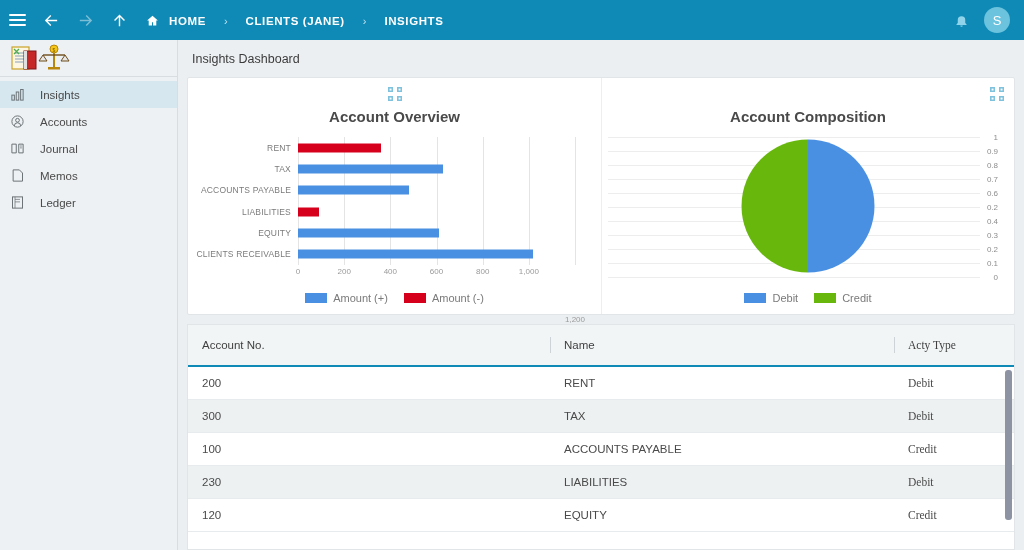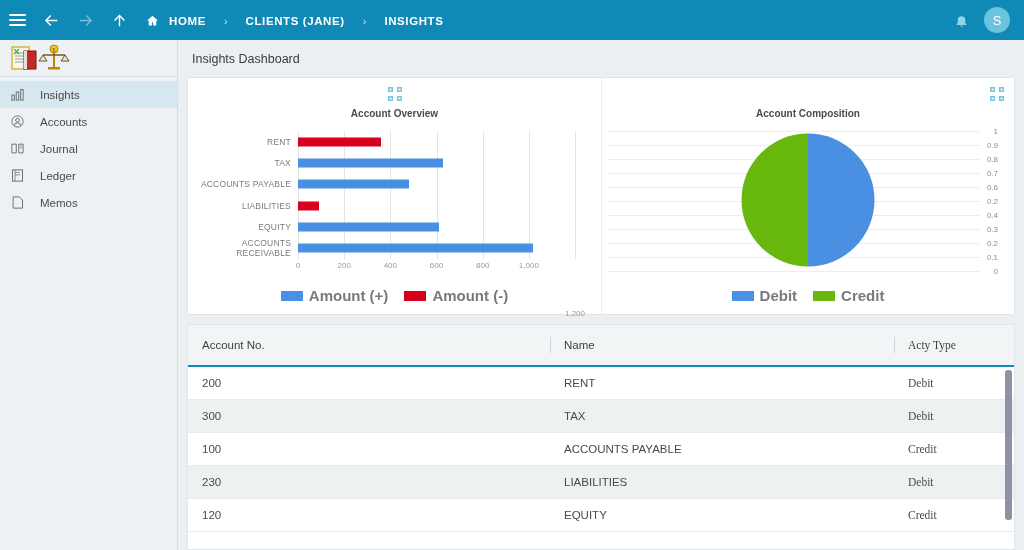--- a/index.html
+++ b/index.html
@@ -74,30 +74,30 @@
     background: #ffffff; border: 1px solid #e2e5e7; border-radius: 2px;
     height: 238px; display: flex; position: relative;
   }
   .chart-pane { flex: 1 1 50%; position: relative; min-width: 0; }
   .chart-pane + .chart-pane { border-left: 1px solid #eceff1; }
   .expand-ico {
     position: absolute; top: 9px; left: 50%; transform: translateX(-50%);
     width: 14px; height: 14px;
   }
   .chart-title {
-    text-align: center; font-size: 10px; font-weight: bold; color: #4a4a4a;
+    text-align: center; font-size: 15px; font-weight: bold; color: #4a4a4a;
     margin-top: 30px;
   }
   .legend {
     position: absolute; bottom: 10px; left: 0; right: 0;
     display: flex; justify-content: center; gap: 16px; align-items: center;
   }
   .legend-item { display: flex; align-items: center; gap: 6px; }
   .legend-swatch { width: 22px; height: 10px; display: block; }
-  .legend-label { font-size: 15px; color: #7a7a7a; font-weight: bold; }
+  .legend-label { font-size: 11px; color: #7a7a7a; }
 
   
   .bar-chart { position: relative; margin: 12px 26px 0 0; height: 128px; }
   .bc-rows { display: flex; flex-direction: column; height: 100%; }
   .bc-row { flex: 1; display: flex; align-items: center; position: relative; }
   .bc-label {
     width: 110px; flex: 0 0 110px; text-align: right; padding-right: 7px;
     font-size: 8.5px; color: #7b7b7b; letter-spacing: .2px;
   }
   .bc-track { flex: 1; position: relative; height: 100%; }
@@ -260,34 +260,34 @@
               <path d="M3 5h7v14H3zM14 5h7v14h-7z" fill="none" stroke="#6c7478" stroke-width="1.6"></path>
               <path d="M16 8h3M16 11h3" stroke="#6c7478" stroke-width="1.2"></path>
             </svg>
           </span>
           <span class="nav-label">Journal</span>
         </div>
 
         <div class="nav-item">
           <span class="nav-ico">
             <svg width="15" height="15" viewBox="0 0 24 24">
+              <path d="M5 3h10l5 5v13H5z" fill="none" stroke="#6c7478" stroke-width="1.6"></path>
+            </svg>
+          </span>
+          <span class="nav-label">Memos</span>
+        </div>
+
+        <div class="nav-item">
+          <span class="nav-ico">
+            <svg width="15" height="15" viewBox="0 0 24 24">
               <rect x="4" y="3" width="16" height="18" fill="none" stroke="#6c7478" stroke-width="1.6"></rect>
               <path d="M8 3v18M8 7h8M8 11h8" stroke="#6c7478" stroke-width="1.2"></path>
             </svg>
           </span>
           <span class="nav-label">Ledger</span>
-        </div>
-
-        <div class="nav-item">
-          <span class="nav-ico">
-            <svg width="15" height="15" viewBox="0 0 24 24">
-              <path d="M5 3h10l5 5v13H5z" fill="none" stroke="#6c7478" stroke-width="1.6"></path>
-            </svg>
-          </span>
-          <span class="nav-label">Memos</span>
         </div>
       </div>
     </div>
 
     <div class="main">
 
       <div class="page-title">Insights Dashboard</div>
 
       <div class="cards-row">
         <div class="card">
@@ -342,21 +342,21 @@
                       <div class="bc-bar" style="width: 7.5%; background: rgb(214, 0, 28);"></div>
                     </div>
                   </div>
                   <div class="bc-row">
                     <div class="bc-label">EQUITY</div>
                     <div class="bc-track">
                       <div class="bc-bar" style="width: 50.8333%; background: rgb(74, 144, 226);"></div>
                     </div>
                   </div>
                   <div class="bc-row">
-                    <div class="bc-label">ACCOUNTS RECEIVABLE</div>
+                    <div class="bc-label">CLIENTS RECEIVABLE</div>
                     <div class="bc-track">
                       <div class="bc-bar" style="width: 85%; background: rgb(74, 144, 226);"></div>
                     </div>
                   </div>
                 </div>
             </div>
             <div class="bc-axis" id="bc-axis">
                 <div class="bc-tick" style="left: 110px;">0</div>
                 <div class="bc-tick" style="left: 156.167px;">200</div>
                 <div class="bc-tick" style="left: 202.333px;">400</div>

